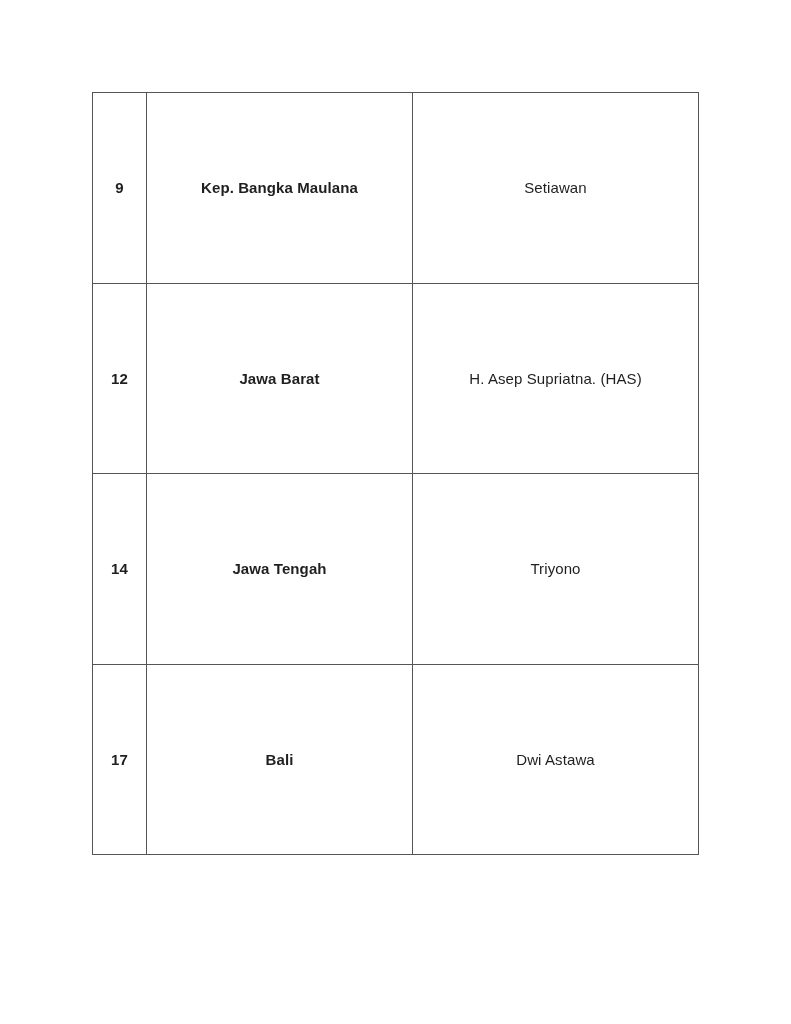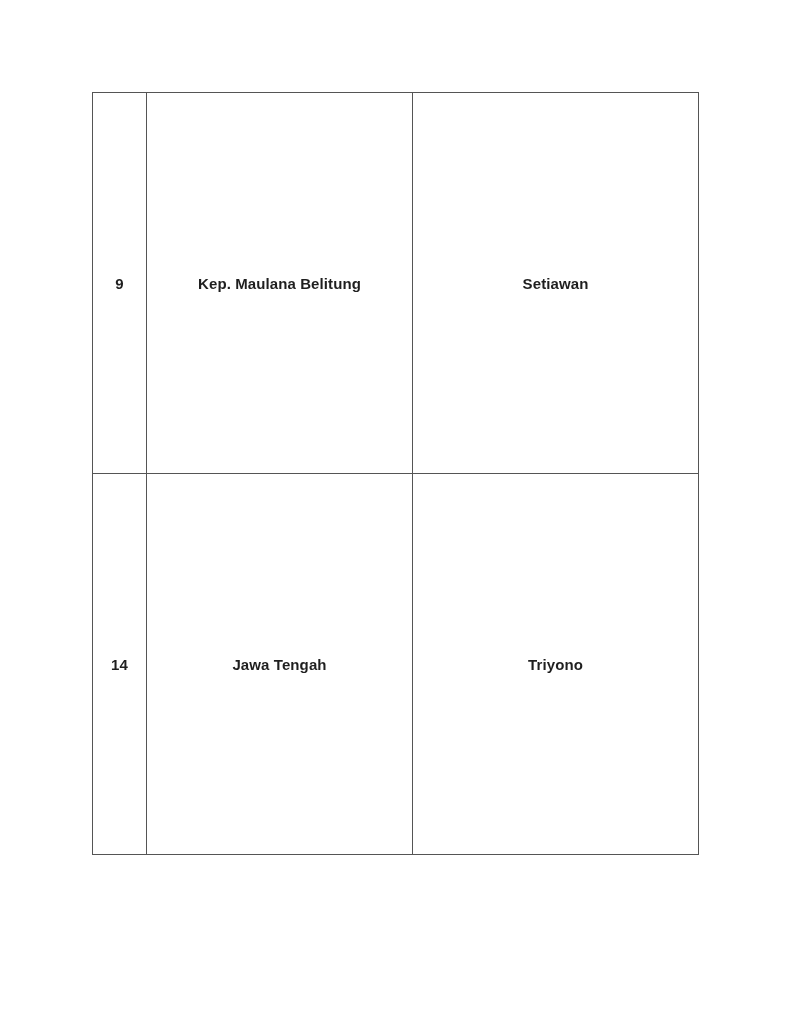--- a/index.html
+++ b/index.html
@@ -37,42 +37,52 @@
     vertical-align: middle;
     color: #1f1f1f;
     font-size: 15px;
     padding: 0;
     letter-spacing: 0.1px;
   }
   td.num-cell, td.province-cell {
     font-weight: bold;
   }
   td.name-cell {
-    font-weight: bold;
+    font-weight: normal;
   }
   col.c-num { width: 54px; }
   col.c-province { width: 266px; }
   col.c-name { width: 286px; }
 </style>
 </head>
 <body>
 
 <div class="page">
   <table class="doc-table">
     <colgroup>
       <col class="c-num">
       <col class="c-province">
       <col class="c-name">
     </colgroup>
     <tbody>
       <tr>
         <td class="num-cell">9</td>
-        <td class="province-cell">Kep. Maulana Belitung</td>
+        <td class="province-cell">Kep. Bangka Maulana</td>
         <td class="name-cell">Setiawan</td>
+      </tr>
+      <tr>
+        <td class="num-cell">12</td>
+        <td class="province-cell">Jawa Barat</td>
+        <td class="name-cell">H. Asep Supriatna. (HAS)</td>
       </tr>
       <tr>
         <td class="num-cell">14</td>
         <td class="province-cell">Jawa Tengah</td>
         <td class="name-cell">Triyono</td>
       </tr>
+      <tr>
+        <td class="num-cell">17</td>
+        <td class="province-cell">Bali</td>
+        <td class="name-cell">Dwi Astawa</td>
+      </tr>
     </tbody>
   </table>
 </div>
 
 </body></html>

